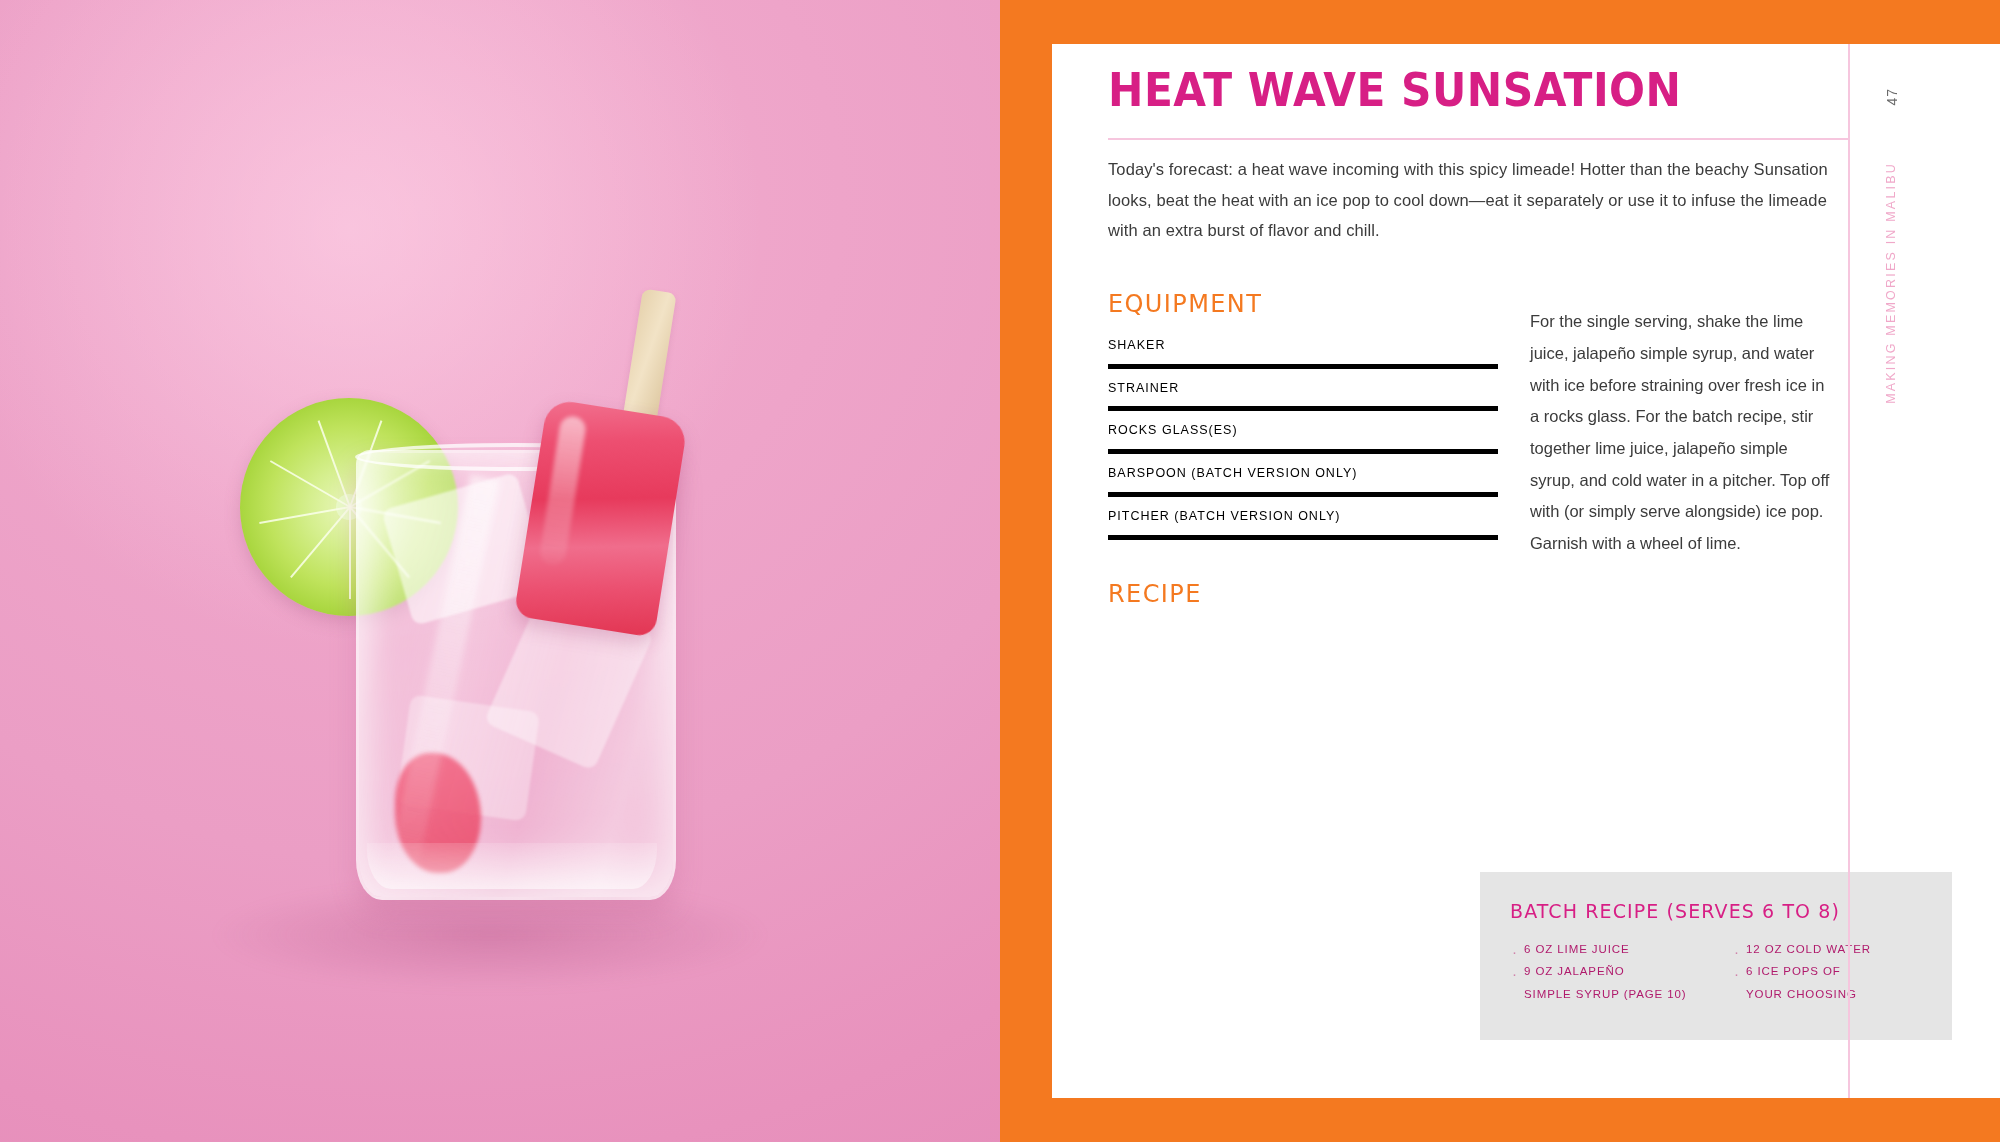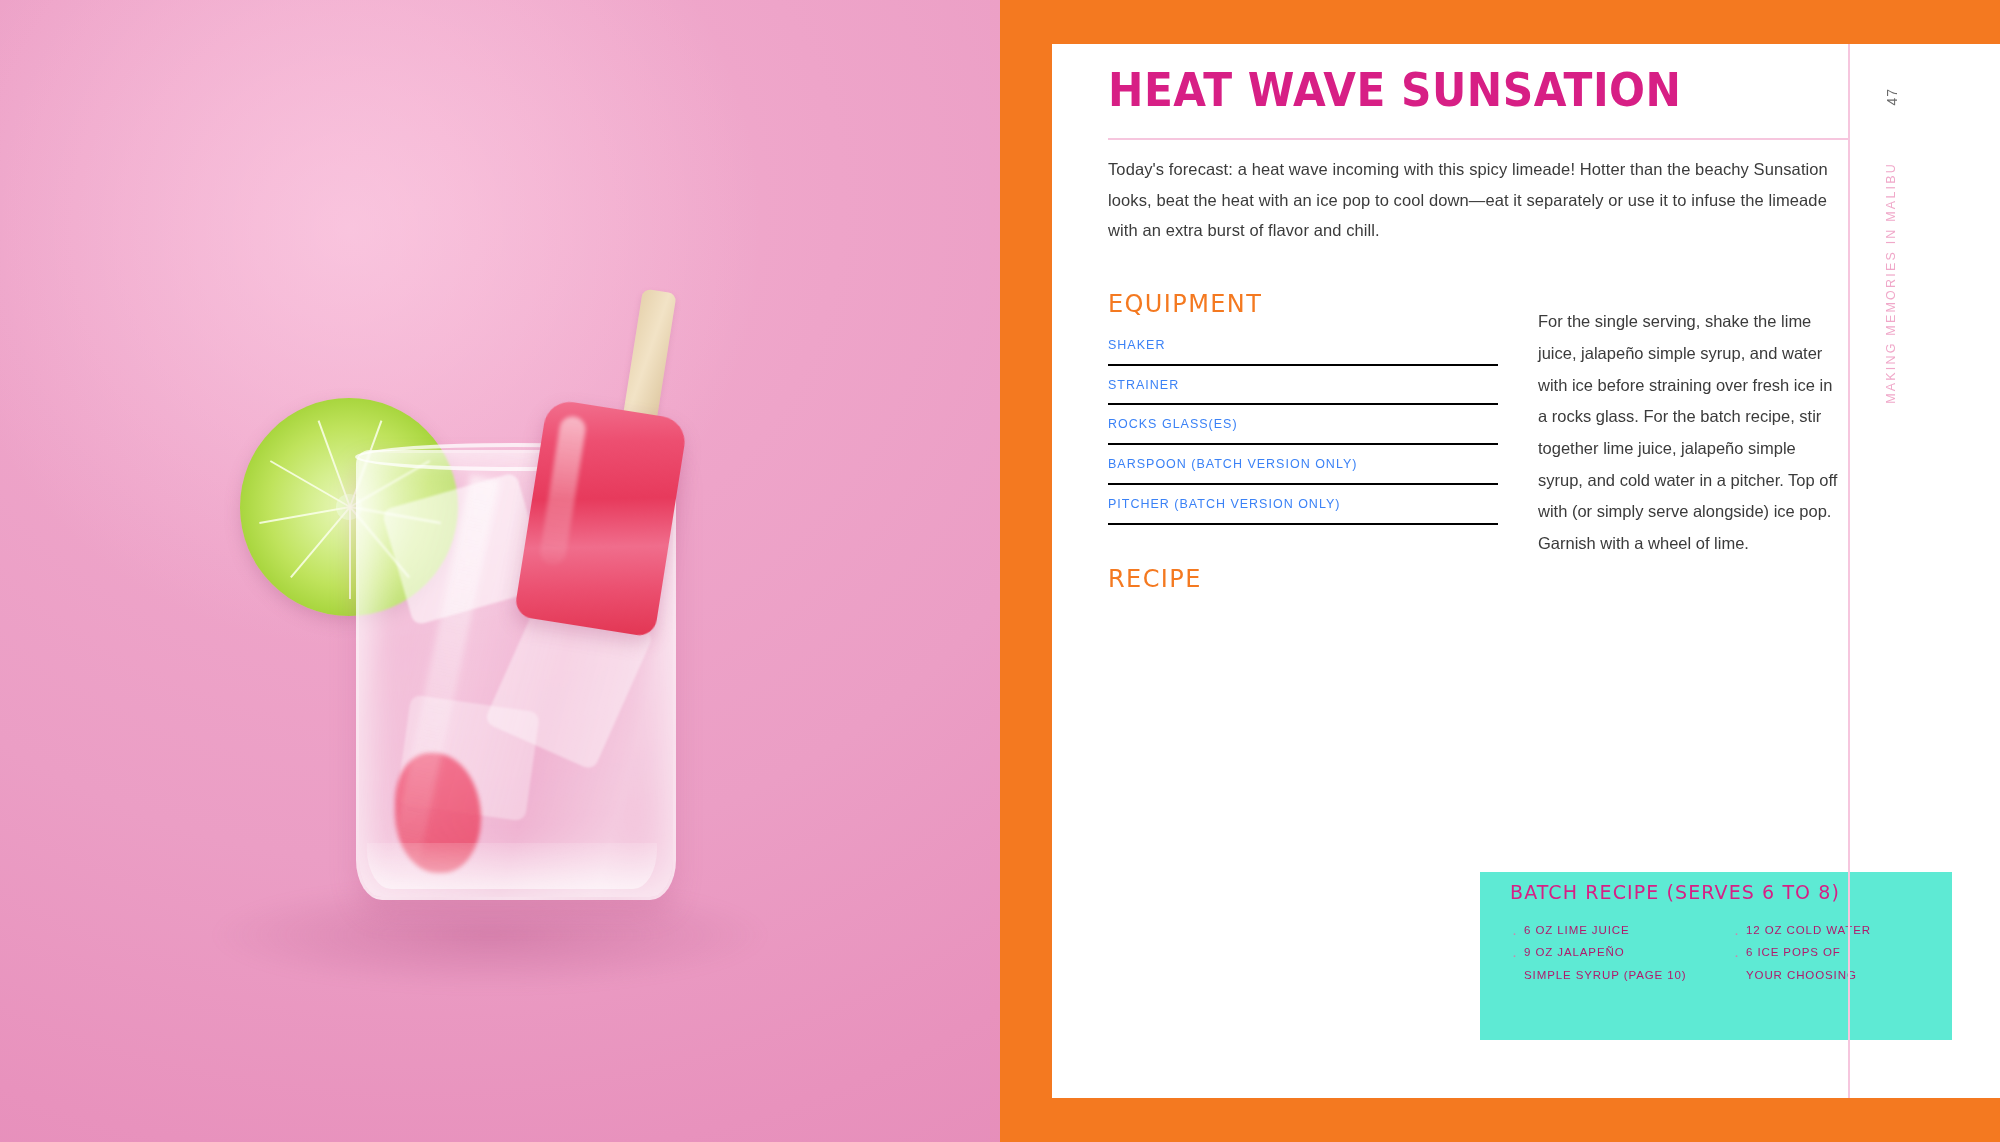--- a/index.html
+++ b/index.html
@@ -204,59 +204,59 @@
     width: 722px;
     font-size: 16.5px;
     line-height: 1.85;
     color: #3b3b3b;
     letter-spacing: 0.1px;
   }
 
   .columns {
     margin-top: 44px;
     display: flex;
-    gap: 40px;
+    gap: 32px;
   }
   .col-left { width: 390px; }
   .col-right { width: 300px; }
 
   h2.section {
     margin: 0 0 18px 0;
     font-family: "DejaVu Sans", sans-serif;
     font-size: 24px;
     letter-spacing: 1.4px;
     font-weight: 400;
     color: #f47920;
     text-transform: uppercase;
   }
   .list { margin: 0; padding: 0; list-style: none; }
   .list li {
     font-size: 12.5px;
     letter-spacing: 1.0px;
-    color: #3b82f6;
+    color: #000000;
     text-transform: uppercase;
     padding: 0 0 9px 0;
     margin-bottom: 10px;
-    border-bottom: 2px solid #000000;
+    border-bottom: 5px solid #000000;
     line-height: 1.5;
   }
   .method {
     font-size: 16.5px;
     line-height: 1.92;
     color: #3b3b3b;
   }
   .recipe-block { margin-top: 40px; }
 
   
   .batch {
     position: absolute;
     left: 428px; top: 828px;
     width: 472px; height: 168px;
-    background: #5eead4;
-    padding: 9px 26px 0 30px;
+    background: #e5e5e5;
+    padding: 28px 26px 0 30px;
   }
   .batch h3 {
     margin: 0 0 16px 0;
     font-family: "DejaVu Sans", sans-serif;
     font-size: 19px;
     font-weight: 400;
     letter-spacing: 1.1px;
     color: #d71f85;
     text-transform: uppercase;
   }

